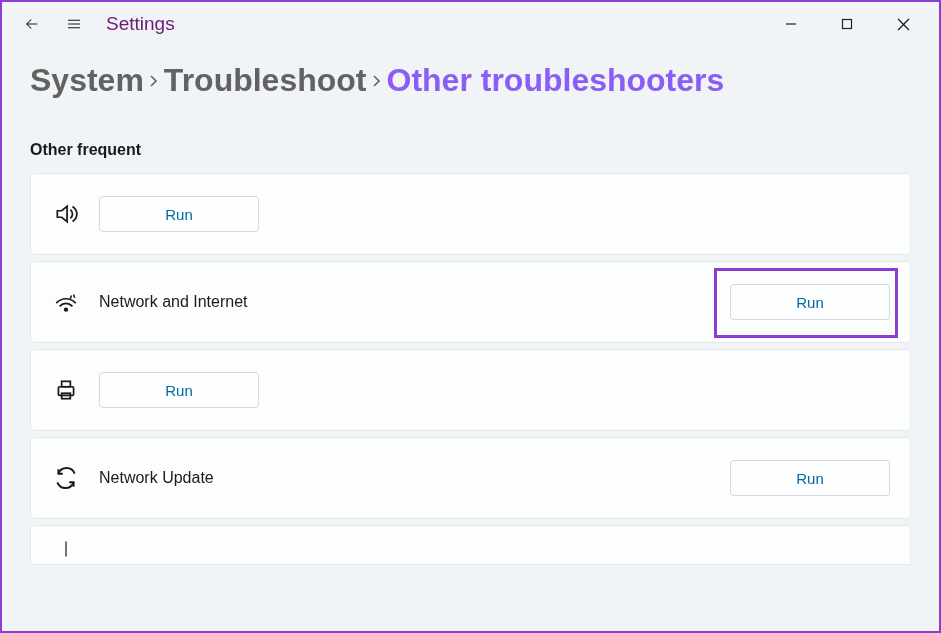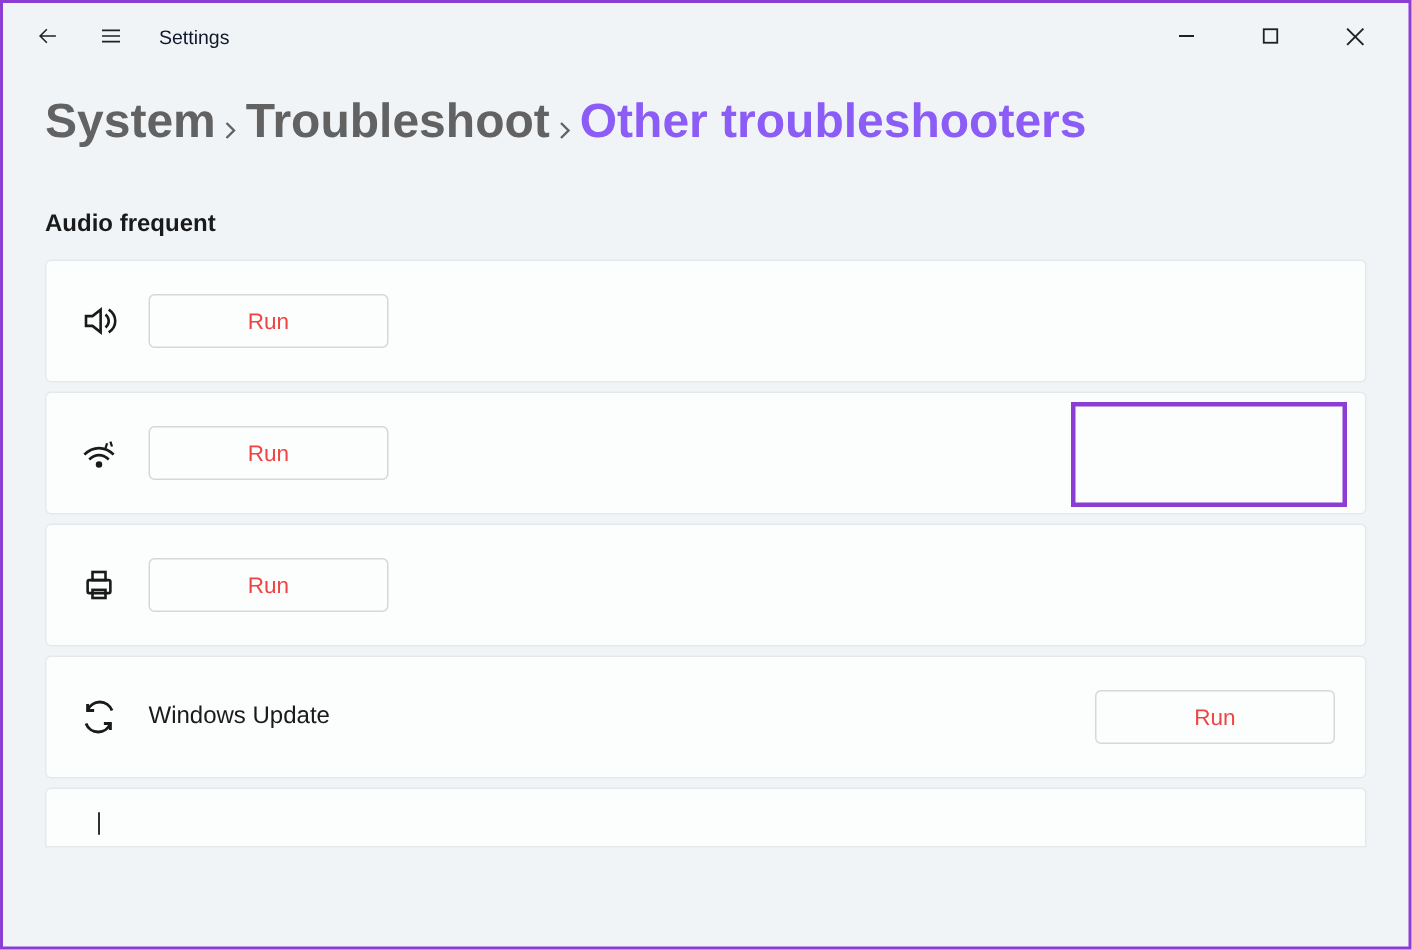--- a/index.html
+++ b/index.html
@@ -37,41 +37,41 @@
     }
     .menu-icon {
       width: 20px;
       height: 20px;
       display: flex;
       align-items: center;
       justify-content: center;
       cursor: pointer;
     }
     .app-title {
-      font-size: 13px;
-      color: #0f172a;
+      font-size: 19px;
+      color: #701a75;
       margin-left: 0px;
     }
     .window-controls {
       margin-left: auto;
       display: flex;
       gap: 20px;
       padding-right: 12px;
     }
     .window-btn {
       width: 36px;
       height: 30px;
       display: flex;
       align-items: center;
       justify-content: center;
       cursor: pointer;
     }
     .breadcrumb {
       display: flex;
-      align-items: flex-end;
+      align-items: center;
       gap: 4px;
       padding: 16px 0 8px 28px;
     }
     .breadcrumb-item {
       font-size: 32px;
       font-weight: 600;
       cursor: pointer;
     }
     .breadcrumb-link {
       color: #626262;
@@ -118,21 +118,21 @@
       color: #1a1a1a;
       flex: 1;
     }
     .run-button {
       width: 160px;
       height: 36px;
       background: #fcfdfd;
       border: 1px solid #d4d8db;
       border-radius: 4px;
       font-size: 15px;
-      color: #ef4444;
+      color: #0369a1;
       cursor: pointer;
       display: flex;
       align-items: center;
       justify-content: center;
     }
     .highlight-box {
       position: absolute;
       border: 3px solid #8b3dd4;
       right: 12px;
       top: 6px;
@@ -207,21 +207,21 @@
   <span class="breadcrumb-item breadcrumb-link">Troubleshoot</span>
   <span class="breadcrumb-sep">
     <svg width="12" height="12" viewBox="0 0 12 12" fill="none">
         <path d="M3 1l5 5-5 5" stroke="#626262" stroke-width="1.6"></path>
       </svg>
   </span>
   <span class="breadcrumb-item breadcrumb-current">Other troubleshooters</span>
 </div>
 
 <div class="content">
-  <div class="section-title">Audio frequent</div>
+  <div class="section-title">Other frequent</div>
 
   <div class="row">
     <div class="row-icon">
       <svg width="26" height="26" viewBox="0 0 24 24" fill="none" stroke="#1a1a1a" stroke-width="1.6">
         <path d="M4 9v6h4l5 4V5L8 9H4z" fill="none"></path>
         <path d="M16 8c1.2 1 2 2.4 2 4s-.8 3-2 4"></path>
         <path d="M18 5c2.4 1.6 4 4.1 4 7s-1.6 5.4-4 7"></path>
       </svg>
     </div>
     <div class="run-button">Run</div>
@@ -229,20 +229,21 @@
 
   <div class="row">
     <div class="row-icon">
       <svg width="26" height="26" viewBox="0 0 24 24" fill="none" stroke="#1a1a1a" stroke-width="1.6">
         <path d="M3 13c2.5-2.5 6-4 9-4s6.5 1.5 9 4"></path>
         <path d="M6 16c1.7-1.7 4-2.7 6-2.7s4.3 1 6 2.7"></path>
         <circle cx="12" cy="19" r="1.2" fill="#1a1a1a"></circle>
         <path d="M17 6l-1 3M19 5l1 3" stroke-width="1.4"></path>
       </svg>
     </div>
+    <div class="row-label">Network and Internet</div>
     <div class="run-button">Run</div>
     <div class="highlight-box"></div>
   </div>
 
   <div class="row">
     <div class="row-icon">
       <svg width="26" height="26" viewBox="0 0 24 24" fill="none" stroke="#1a1a1a" stroke-width="1.6">
         <rect x="5" y="9" width="14" height="8" rx="1"></rect>
         <rect x="8" y="4" width="8" height="5"></rect>
         <rect x="8" y="15" width="8" height="5"></rect>
@@ -252,21 +253,21 @@
   </div>
 
   <div class="row">
     <div class="row-icon">
       <svg width="26" height="26" viewBox="0 0 24 24" fill="none" stroke="#1a1a1a" stroke-width="1.8">
         <path d="M20 8A8 8 0 0 0 5 8"></path>
         <path d="M4 16a8 8 0 0 0 15 0"></path>
         <path d="M5 4v4h4M19 20v-4h-4"></path>
       </svg>
     </div>
-    <div class="row-label">Windows Update</div>
+    <div class="row-label">Network Update</div>
     <div class="run-button">Run</div>
   </div>
 
 
   <div class="partial-row">
     <div class="partial-icon">
       <svg width="18" height="18" viewBox="0 0 24 24" fill="none" stroke="#1a1a1a" stroke-width="1.6">
         <line x1="12" y1="2" x2="12" y2="22"></line>
       </svg>
     </div>

